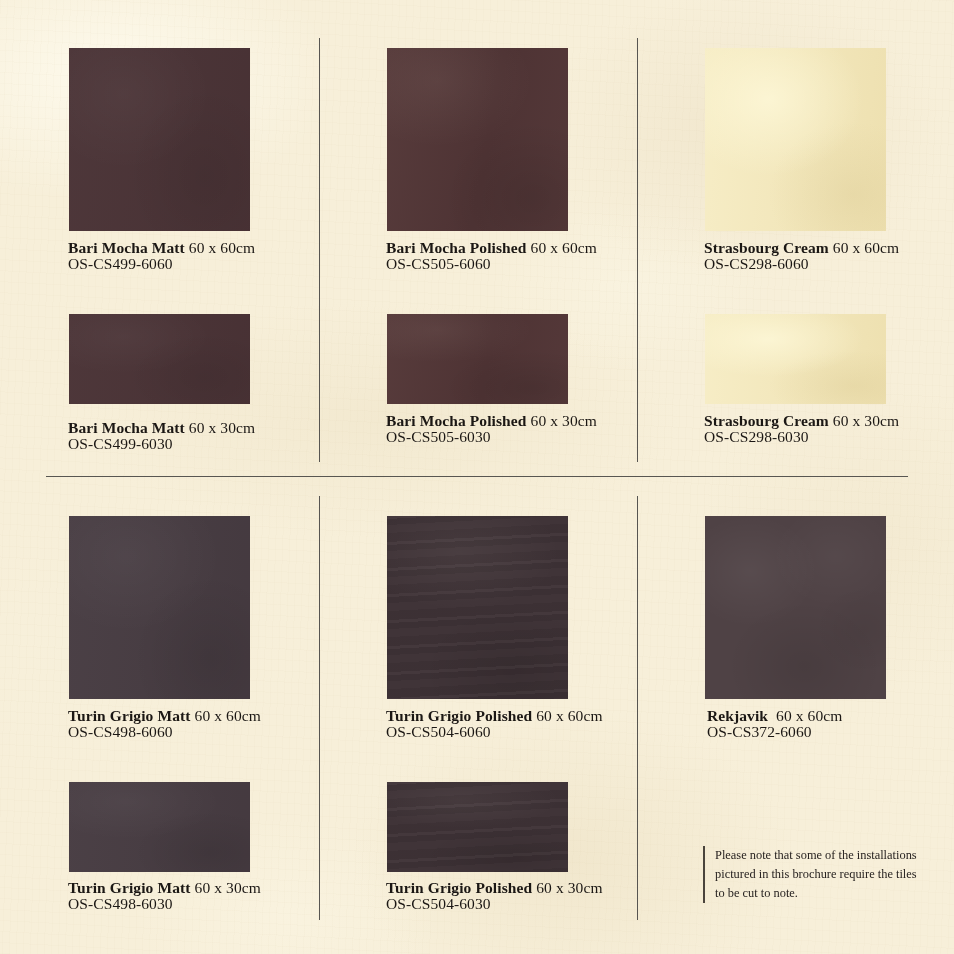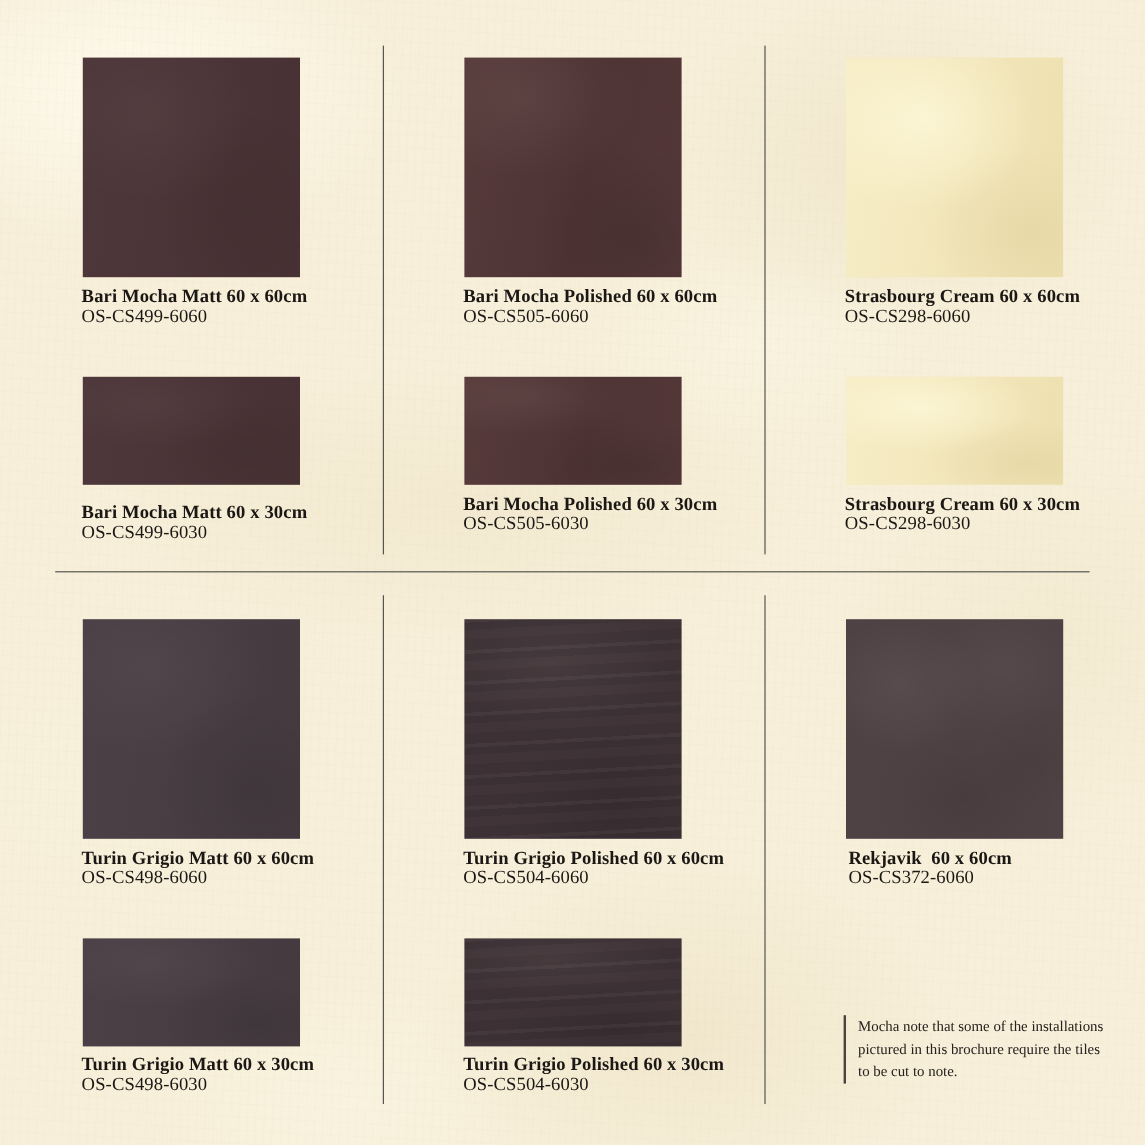--- a/index.html
+++ b/index.html
@@ -147,21 +147,21 @@
     white-space: nowrap;
   }
   .caption .line1 {
     font-size: 15.5px;
     letter-spacing: 0.1px;
   }
   .caption .line1 .pname {
     font-weight: bold;
   }
   .caption .line1 .psize {
-    font-weight: bold;
+    font-weight: normal;
     margin-top: 22px;
   }
   .caption .line2 {
     font-size: 15.5px;
     margin-top: 0;
     letter-spacing: 0.1px;
   }
 
   
   .note {
@@ -293,18 +293,18 @@
     <div class="shade"></div>
   </div>
   <div class="caption" style="left:386px; top:880px;">
     <div class="line1">
       <span class="pname">Turin Grigio Polished</span><span class="psize">&nbsp;</span><span class="psize">60 x 30cm</span>
     </div>
     <div class="line2">OS-CS504-6030</div>
   </div>
 
   <div class="note" style="left:703px; top:846px; width:214px;">
-    <div>Mocha note that some of the installations</div>
+    <div>Please note that some of the installations</div>
     <div>pictured in this brochure require the tiles</div>
     <div>to be cut to note.</div>
   </div>
 
 </div>
 
 </body></html>

